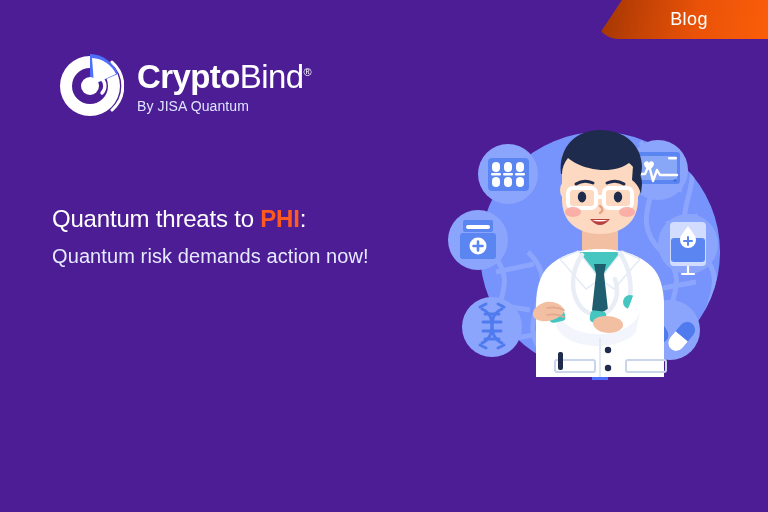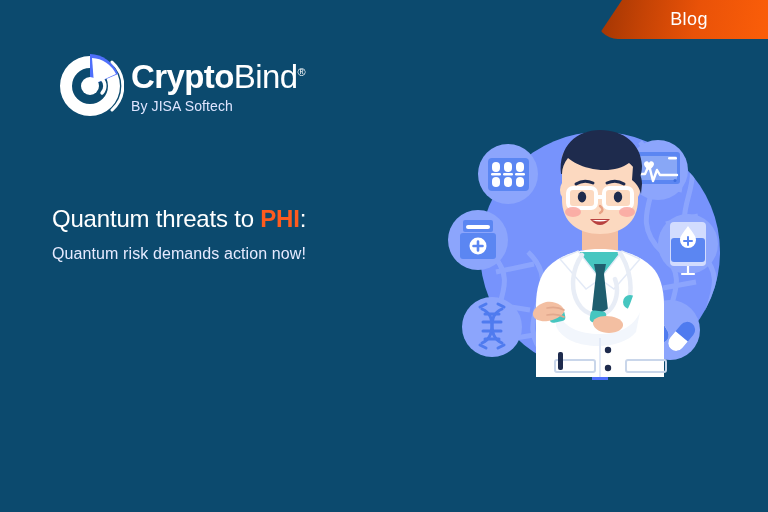--- a/index.html
+++ b/index.html
@@ -2,41 +2,41 @@
 <html><head>
 <meta charset="utf-8">
 <style>
   * { margin:0; padding:0; box-sizing:border-box; }
   html, body {
     width:768px; height:512px; overflow:hidden;
     font-family:"Liberation Sans", sans-serif;
   }
   #banner {
     position:relative; width:768px; height:512px;
-    background:#0c4a6e; overflow:hidden;
+    background:#4c1d95; overflow:hidden;
   }
 
   
   #blog-ribbon {
     position:absolute; top:0; right:0;
     width:172px; height:39px;
     background:linear-gradient(100deg,#9e3403 0%,#c54305 28%,#e95208 58%,#fb5e09 100%);
     clip-path: polygon(26px 0, 172px 0, 172px 39px, 0 39px);
     border-bottom-left-radius:22px;
     display:flex; align-items:center; justify-content:center;
   }
   #blog-ribbon .lbl {
     color:#ffffff; font-size:18px; font-weight:400; letter-spacing:.4px;
     padding-left:14px;
   }
 
   
   #logo-block {
     position:absolute; left:56px; top:52px;
-    display:flex; align-items:center; gap:7px;
+    display:flex; align-items:center; gap:13px;
   }
   #logo-mark { width:68px; height:68px; flex:none; }
   #logo-text-wrap { padding-top:2px; }
   #logo-word {
     font-size:33px; line-height:1; color:#fff; letter-spacing:-.6px;
     white-space:nowrap;
   }
   #logo-word .b { font-weight:bold; }
   #logo-word .l { font-weight:300; }
   #logo-word .reg { font-size:11px; vertical-align:super; font-weight:400; }
@@ -46,21 +46,21 @@
   }
 
   
   #headline-block { position:absolute; left:52px; top:203px; width:420px; }
   #headline {
     font-size:24px; line-height:1.34; color:#ffffff;
     font-weight:400; letter-spacing:-.2px;
   }
   #headline .phi { color:#ff5b1e; font-weight:bold; }
   #subhead {
-    margin-top:10px; font-size:16px; color:#e6eaff; letter-spacing:.1px;
+    margin-top:10px; font-size:20px; color:#e6eaff; letter-spacing:.1px;
   }
 
   
   #site-url {
     position:absolute; left:52px; top:447px;
     font-size:12px; color:#e3e8ff; letter-spacing:.2px;
   }
 
   
   #illustration {
@@ -91,21 +91,21 @@
 
         <path d="M46 27 a10 10 0 0 1 0 14" stroke="#ffffff" stroke-width="3.4" fill="none" stroke-linecap="round"></path>
 
         <path d="M56 10 a32 32 0 0 1 0 48" stroke="#ffffff" stroke-width="3" fill="none" stroke-linecap="round"></path>
       </svg>
     </span>
     <span id="logo-text-wrap">
       <div id="logo-word">
         <span class="b">Crypto</span><span class="l">Bind</span><span class="reg">®</span>
       </div>
-      <div id="logo-sub">By JISA Softech</div>
+      <div id="logo-sub">By JISA Quantum</div>
     </span>
   </div>
 
   <div id="headline-block">
     <h1 id="headline">
       <span>Quantum threats to </span><span class="phi">PHI</span><span>:</span><br>
     </h1>
     <p id="subhead">Quantum risk demands action now!</p>
   </div>
 

